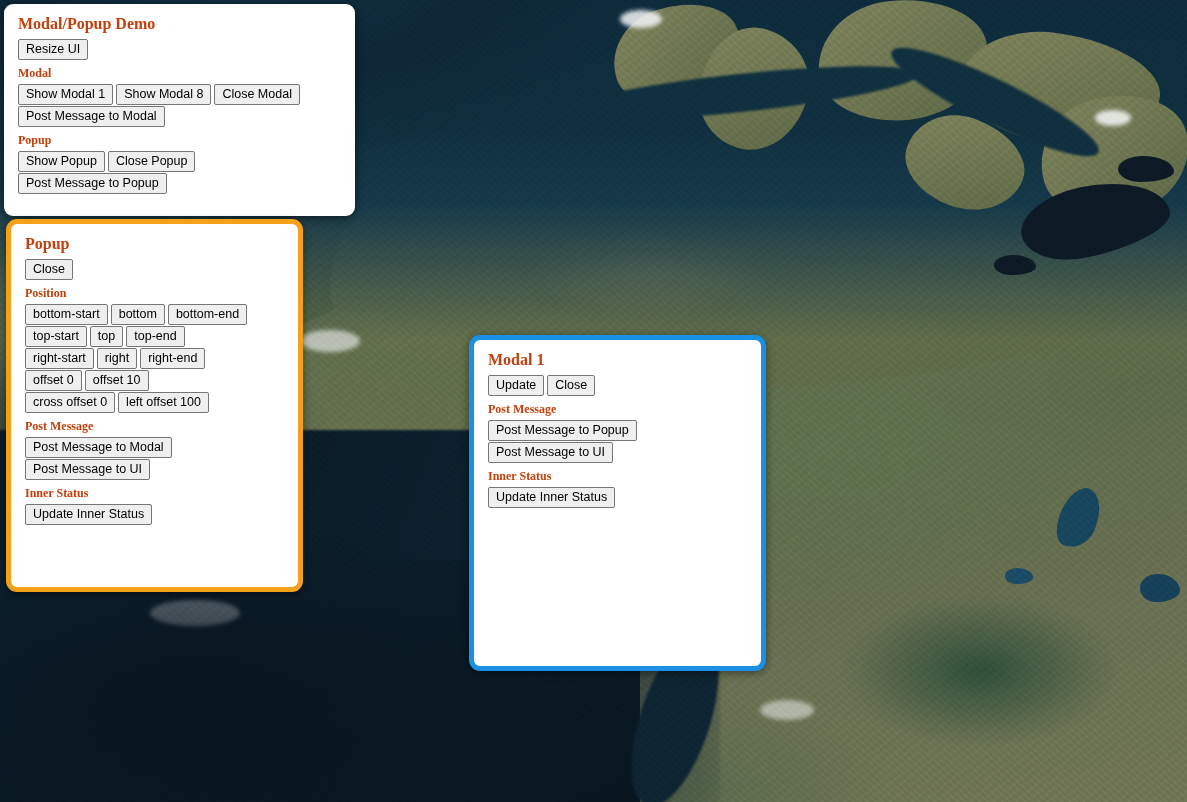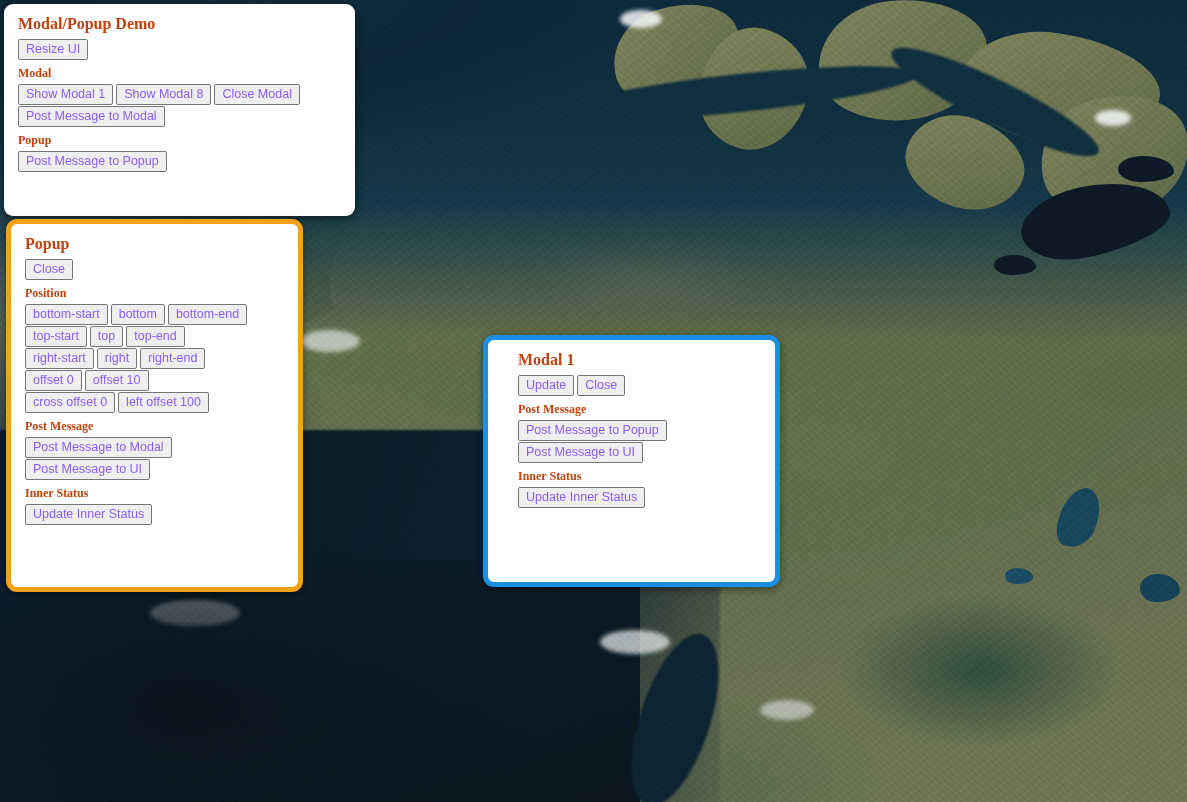--- a/index.html
+++ b/index.html
@@ -168,21 +168,21 @@
   .btn-row {
     display: flex;
     flex-wrap: wrap;
     gap: 2px 3px;
     margin: 0 0 1px 0;
   }
   button.ui-btn {
     font-family: "Liberation Sans", sans-serif;
     font-size: 12.5px;
     line-height: 14px;
-    color: #8b5cf6;
+    color: #000000;
     background: #efefef;
     border: 1px solid #767676;
     border-radius: 2px;
     padding: 2px 7px 3px 7px;
     cursor: pointer;
     white-space: nowrap;
   }
 
   
   #main-ui-panel {
@@ -200,28 +200,27 @@
     top: 219px;
     width: 297px;
     height: 373px;
     border: 5px solid #f5a019;
     border-radius: 11px;
     box-shadow: 0 2px 7px rgba(0,0,0,.45);
   }
 
   
   #modal-panel {
-    left: 483px;
+    left: 469px;
     top: 335px;
     width: 297px;
-    height: 252px;
+    height: 336px;
     border: 5px solid #1a8fe3;
     border-radius: 11px;
     box-shadow: 0 2px 8px rgba(0,0,0,.45);
-    padding-left: 16px;
   }
 </style>
 </head>
 <body>
 
 <div id="map-background">
   <div id="land-main" class="land map-layer"></div>
   <div id="land-nw" class="land"></div>
   <div id="land-north" class="land"></div>
 
@@ -271,20 +270,24 @@
       <button class="ui-btn">Show Modal 1</button>
       <button class="ui-btn">Show Modal 8</button>
       <button class="ui-btn">Close Modal</button>
     </div>
     <div class="btn-row">
       <button class="ui-btn">Post Message to Modal</button>
     </div>
 
     <h3 class="section-title">Popup</h3>
     <div class="btn-row">
+      <button class="ui-btn">Show Popup</button>
+      <button class="ui-btn">Close Popup</button>
+    </div>
+    <div class="btn-row">
       <button class="ui-btn">Post Message to Popup</button>
     </div>
   </div>
 </div>
 
 <div class="panel" id="popup-panel">
   <div class="panel-body">
     <h2 class="panel-title">Popup</h2>
 
     <div class="btn-row">

